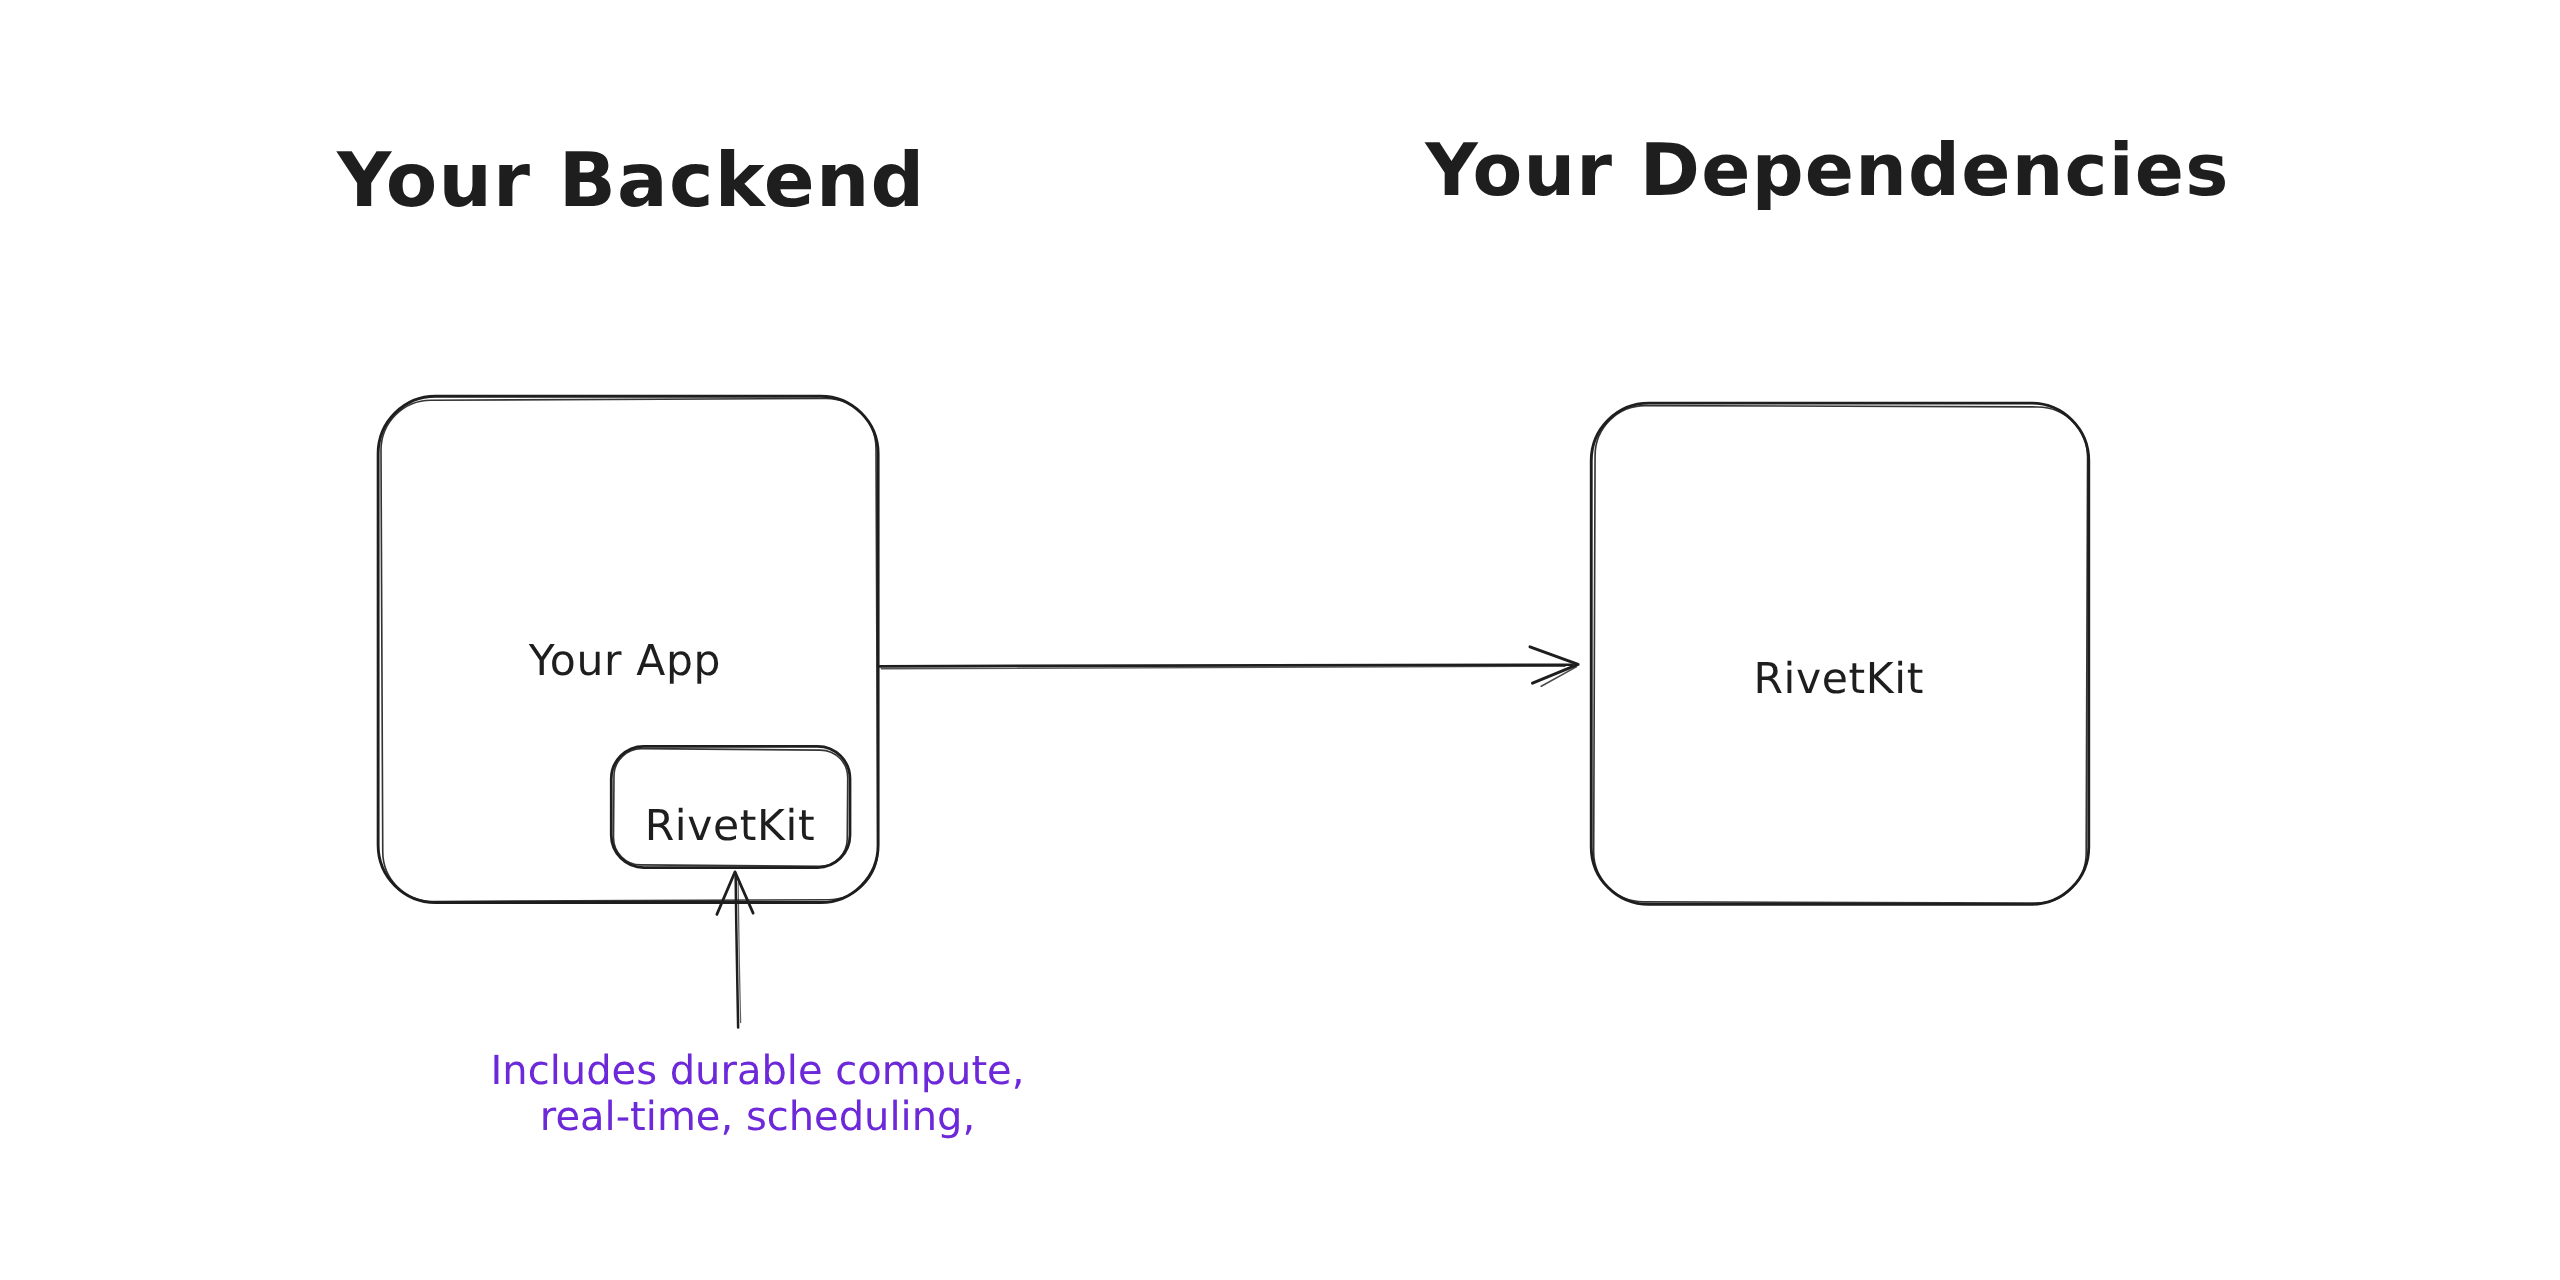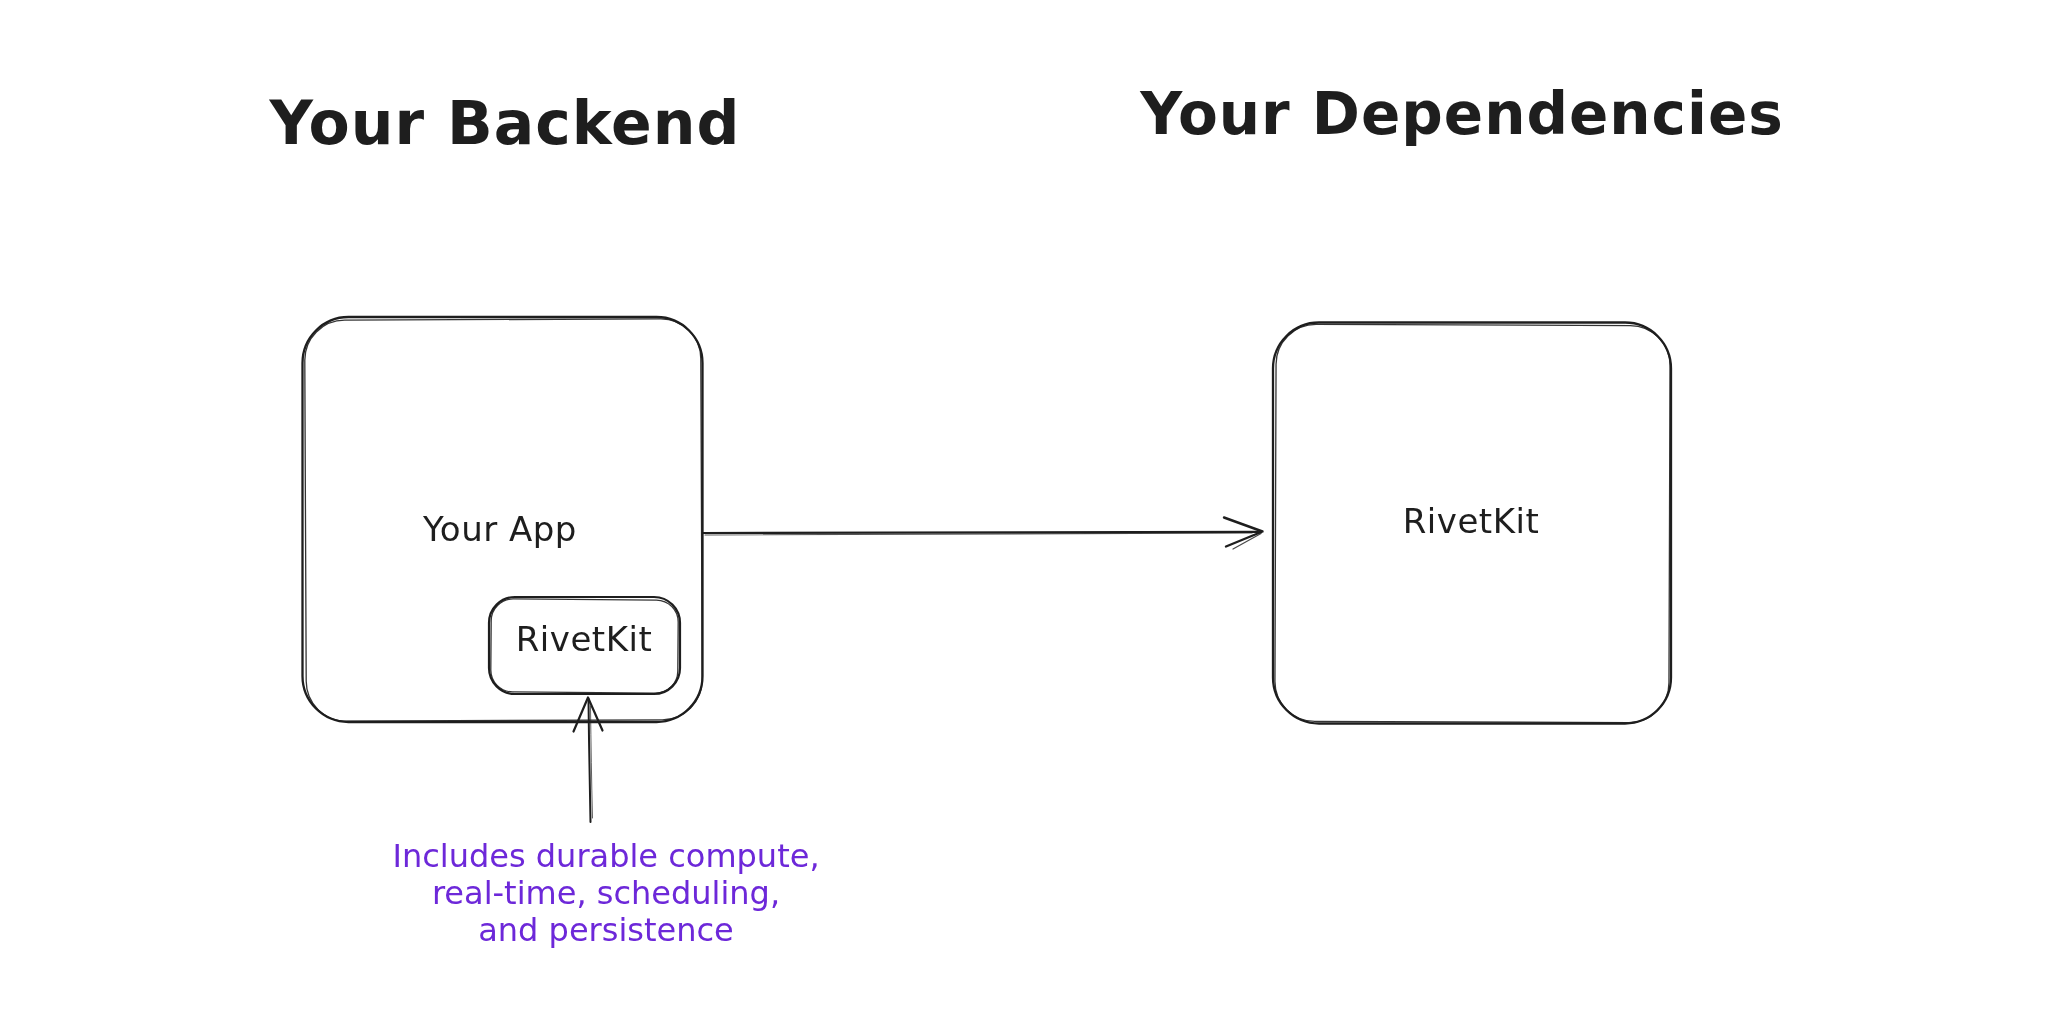--- a/index.html
+++ b/index.html
@@ -22,20 +22,21 @@
     top: 0;
     width: 2048px;
     height: 1024px;
   }
   .txt {
     position: absolute;
     transform: translateX(-50%);
     white-space: nowrap;
     color: #1e1e1e;
     text-align: center;
+    margin-top: 22px;
   }
   .section-title {
     font-size: 60px;
     font-weight: 700;
     letter-spacing: 1px;
   }
   .section-title.right {
     font-size: 58px;
   }
   .box-label {
@@ -91,25 +92,24 @@
         <path d="M 573.5 731.5 L 588 697.5 L 602.5 730.5" stroke-width="2.2"></path>
       </g>
 
     </g>
   </svg>
 
   <div class="txt section-title" style="left:505px; top:88px;">Your Backend</div>
 
   <div class="txt section-title right" style="left:1462px; top:80px;">Your Dependencies</div>
 
-  <div class="txt box-label" style="left:500px; top:509px;">Your App</div>
+  <div class="txt box-label" style="left:500px; top:487px;">Your App</div>
 
   <div class="txt box-label" style="left:584px; top:619px;">RivetKit</div>
 
   <div class="txt box-label" style="left:1471px; top:501px;">RivetKit</div>
 
   <div class="annotation" style="left:606px; top:838px;">
     <div>Includes durable compute,</div>
     <div>real-time, scheduling,</div>
-    <div>and persistence</div>
   </div>
 
 </div>
 
 </body></html>

